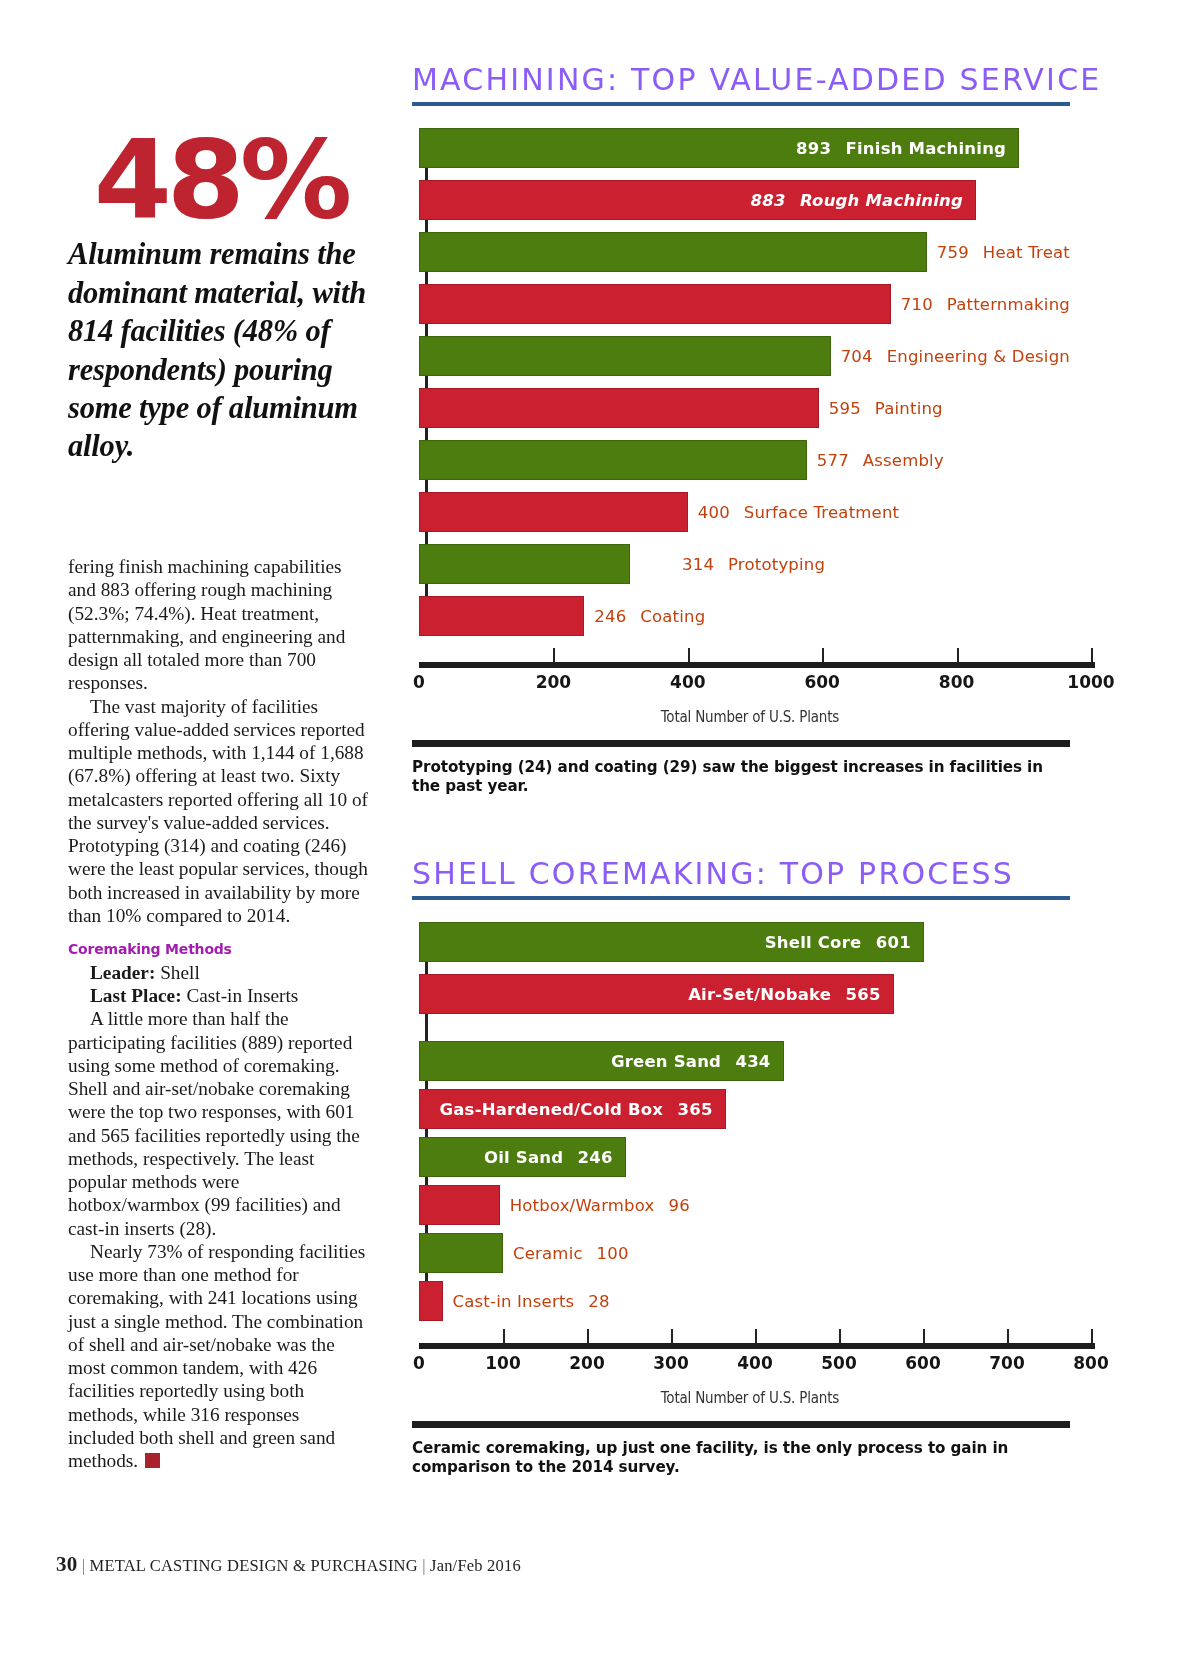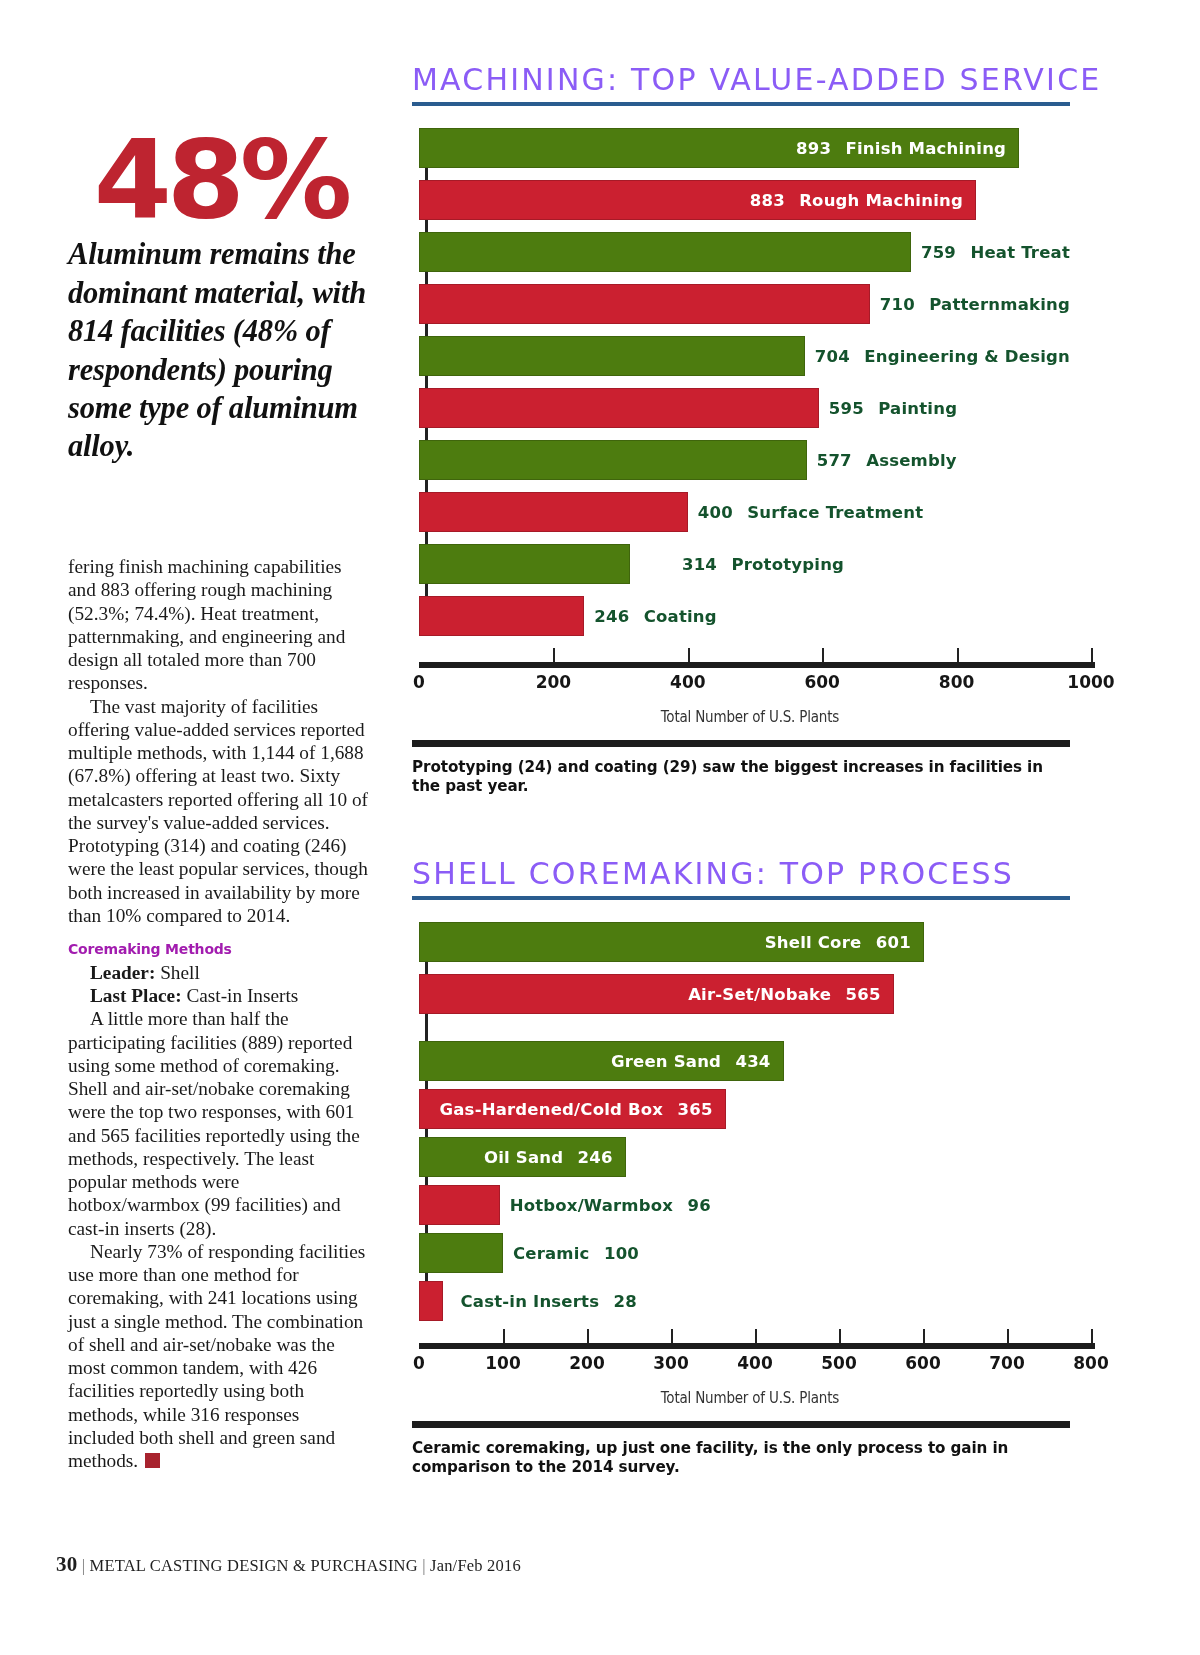--- a/index.html
+++ b/index.html
@@ -102,23 +102,23 @@
   .bar.red{background:#cb2030;}
   .inlabel{
     position:absolute;right:12px;top:50%;transform:translateY(-50%);
     color:#ffffff;
     font-family:"DejaVu Sans", sans-serif;
     font-weight:bold;font-size:16.5px;
     white-space:nowrap;letter-spacing:0.2px;
   }
   .outlabel{
     margin-left:10px;
-    color:#14532d;
-    font-family:"DejaVu Sans", sans-serif;
-    font-weight:bold;font-size:16.5px;
+    color:#c2410c;
+    font-family:"DejaVu Sans", sans-serif;
+    font-weight:normal;font-size:16.5px;
     white-space:nowrap;letter-spacing:0.2px;
   }
   .yaxis{
     position:absolute;left:6px;top:0;bottom:0;width:3px;background:#222;
   }
   .xaxis-wrap{position:relative;margin-left:7px;margin-top:6px;}
   .ticks{position:relative;height:14px;}
   .tick{position:absolute;top:0;width:2px;height:14px;background:#222;}
   .axisline{height:6px;background:#1d1d1d;}
   .ticklabels{position:relative;height:26px;margin-top:4px;}
@@ -173,21 +173,21 @@
     <div class="title-rule"></div>
     <div class="plot">
       <div class="bars">
         <div class="yaxis"></div>
       <div class="barrow" style="height: 40px; margin-bottom: 12px;">
             <div class="bar blue" style="width: 600.096px; height: 40px;">
               <span class="inlabel">893  Finish Machining</span>
             </div>
           </div>
           <div class="barrow" style="height: 40px; margin-bottom: 12px;">
-            <div class="bar red" style="width: 557px; height: 40px;">
+            <div class="bar red" style="width: 557px; height: 40px; font-style: italic;">
               <span class="inlabel">883  Rough Machining</span>
             </div>
           </div>
           <div class="barrow" style="height: 40px; margin-bottom: 12px;">
             <div class="bar blue" style="width: 510.048px; height: 40px;"></div>
             <span class="outlabel">759  Heat Treat</span>
           </div>
           <div class="barrow" style="height: 40px; margin-bottom: 12px;">
             <div class="bar red" style="width: 477.12px; height: 40px;"></div>
             <span class="outlabel">710  Patternmaking</span>
@@ -273,21 +273,21 @@
             </div>
           </div>
           <div class="barrow" style="height: 40px; margin-bottom: 8px; text-align: center;">
             <div class="bar red" style="width: 80.64px; height: 40px;"></div>
             <span class="outlabel">Hotbox/Warmbox  96</span>
           </div>
           <div class="barrow" style="height: 40px; margin-bottom: 8px;">
             <div class="bar blue" style="width: 84px; height: 40px;"></div>
             <span class="outlabel">Ceramic  100</span>
           </div>
-          <div class="barrow" style="height: 40px; margin-bottom: 8px; gap: 8px;">
+          <div class="barrow" style="height: 40px; margin-bottom: 8px;">
             <div class="bar red" style="width: 23.52px; height: 40px;"></div>
             <span class="outlabel">Cast-in Inserts  28</span>
           </div>
         </div>
       <div class="xaxis-wrap" style="width: 676px;">
         <div class="ticks">
             <div class="tick" style="left: 84px;"></div>
             <div class="tick" style="left: 168px;"></div>
             <div class="tick" style="left: 252px;"></div>
             <div class="tick" style="left: 336px;"></div>

